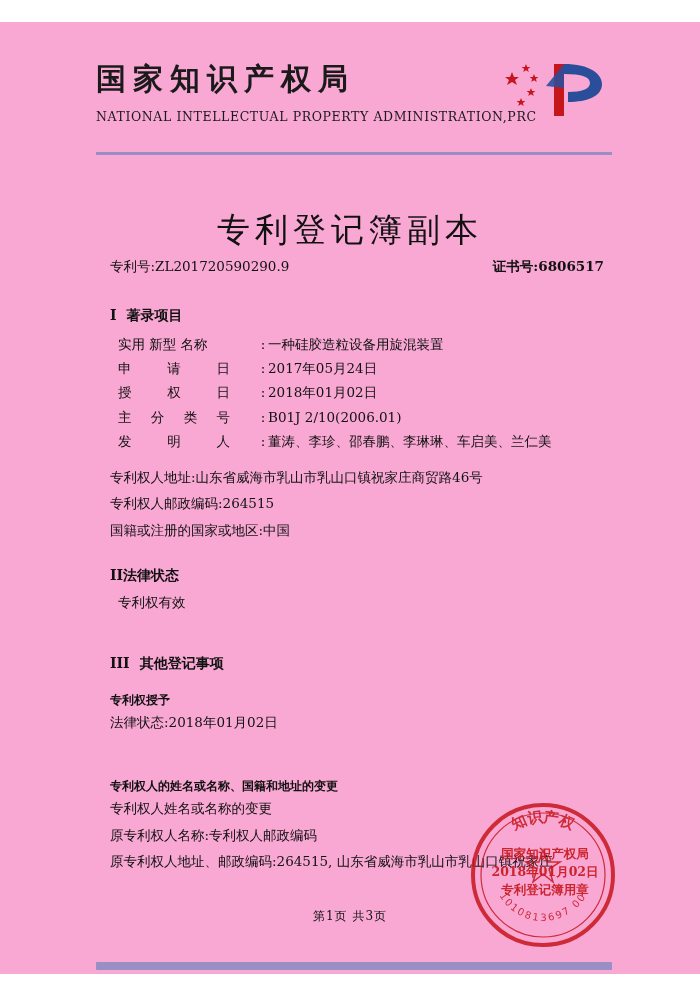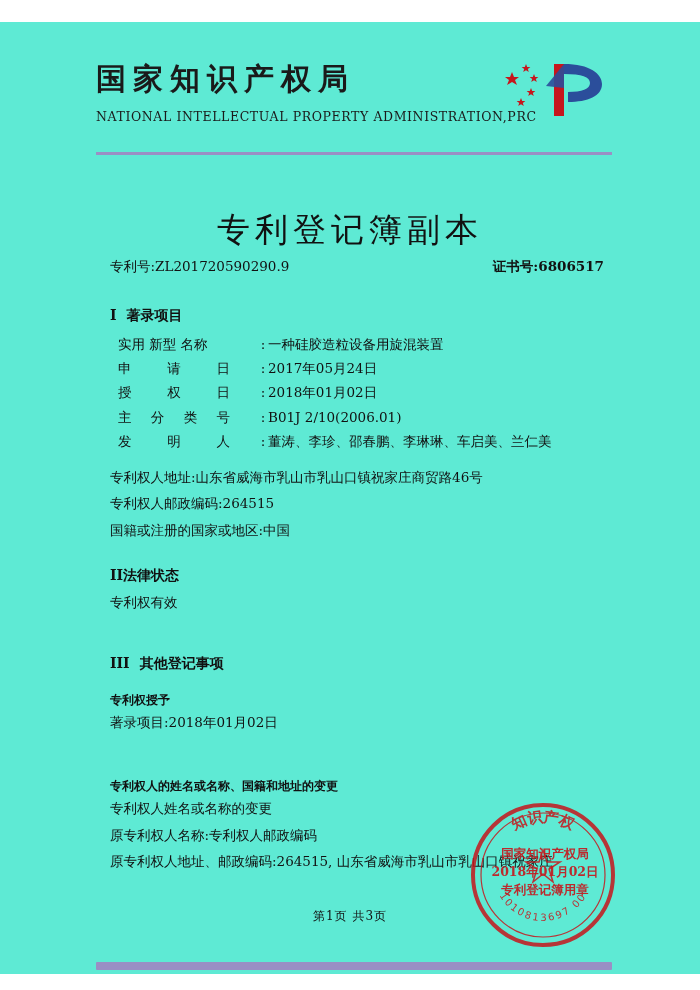--- a/index.html
+++ b/index.html
@@ -10,21 +10,21 @@
     width: 700px;
     height: 990px;
     background: #ffffff;
     font-family: "DejaVu Serif", "Liberation Serif", serif;
     overflow: hidden;
   }
   .page {
     position: relative;
     width: 700px;
     height: 990px;
-    background: #5eead4;
+    background: #f9a8d4;
     box-sizing: border-box;
     overflow: hidden;
   }
   
   .page::before {
     content: "";
     position: absolute;
     left: 0; right: 0; top: 0;
     height: 22px;
     background: #ffffff;
@@ -158,21 +158,21 @@
   }
   .block-gap { height: 14px; }
 
   .subsection-title {
     font-weight: bold;
     font-size: 12px;
     margin-top: 6px;
     margin-bottom: 6px;
   }
 
-  .legal-status-value { margin-left: 0; }
+  .legal-status-value { margin-left: 8px; }
 
   .footer {
     position: absolute;
     left: 0; right: 0;
     top: 908px;
     text-align: center;
     font-size: 12px;
     color: #111;
     letter-spacing: 1px;
   }
@@ -287,21 +287,21 @@
 
     <div class="block-gap" style="height:30px"></div>
 
     <div class="section-head">
       <span class="roman">III</span><span>其他登记事项</span>
     </div>
 
     <div class="block-gap" style="height:8px"></div>
 
     <div class="subsection-title">专利权授予</div>
-    <div class="plain-line">著录项目:2018年01月02日</div>
+    <div class="plain-line">法律状态:2018年01月02日</div>
 
     <div class="block-gap" style="height:36px"></div>
 
     <div class="subsection-title">专利权人的姓名或名称、国籍和地址的变更</div>
     <div class="plain-line">专利权人姓名或名称的变更</div>
     <div class="plain-line">原专利权人名称:专利权人邮政编码</div>
     <div class="plain-line">原专利权人地址、邮政编码:264515, 山东省威海市乳山市乳山口镇祝家庄</div>
 
   </div>
 

